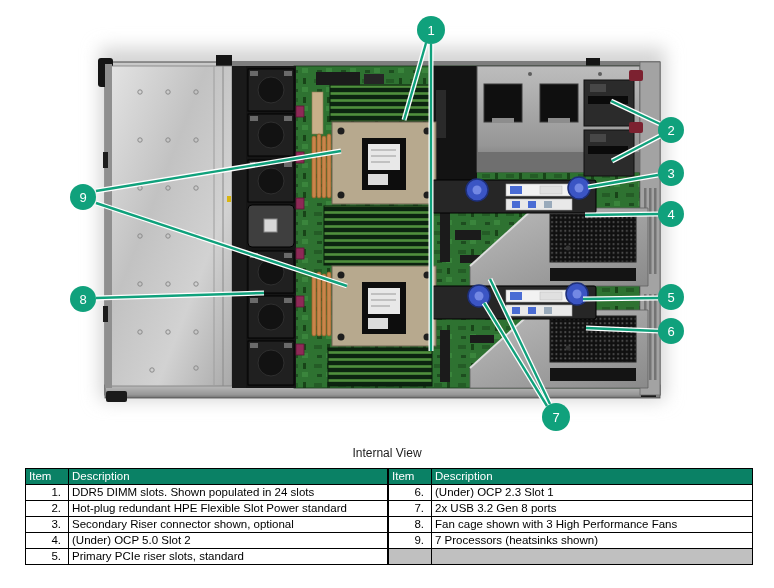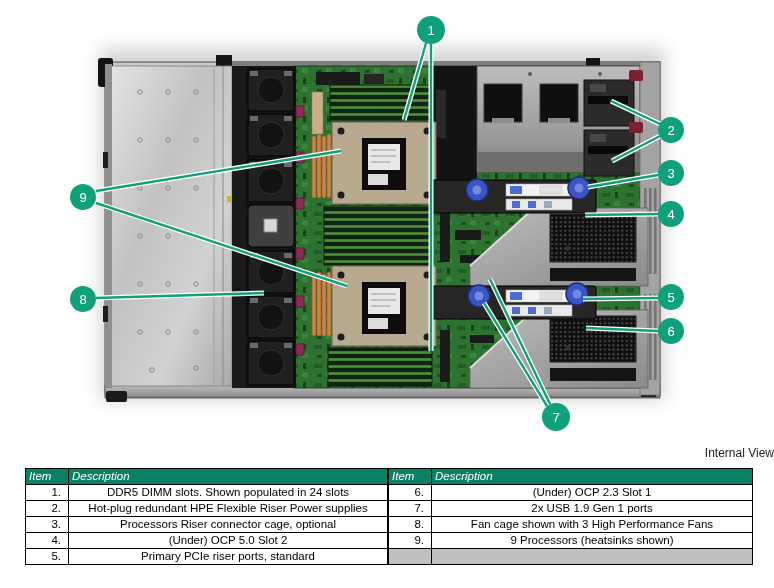--- a/index.html
+++ b/index.html
@@ -1,24 +1,24 @@
 <!DOCTYPE html>
 <html><head>
 <meta charset="utf-8">
 <style>
   html,body{margin:0;padding:0;background:#ffffff;}
   body{width:774px;height:588px;overflow:hidden;font-family:"Liberation Sans",sans-serif;}
   svg{display:block;}
-  .caption{text-align:right;font-size:12px;color:#1c1c1c;height:14px;line-height:14px;margin:0 0 8px 0;}
+  .caption{text-align:center;font-size:12px;color:#1c1c1c;height:14px;line-height:14px;margin:0 0 8px 0;}
   .tables{display:flex;margin-left:25px;width:728px;}
   table{border-collapse:collapse;table-layout:fixed;font-size:11.5px;color:#000;}
   .t-left{width:363px;}
   .t-right{width:365px;}
-  th,td{border:1px solid #000;padding:0 3px;height:15px;line-height:15px;white-space:nowrap;overflow:hidden;font-weight:400;text-align:center;}
-  th{background:#0A8165;color:#fff;text-align:left;font-style:italic;}
+  th,td{border:1px solid #000;padding:0 3px;height:15px;line-height:15px;white-space:nowrap;overflow:hidden;font-weight:400;}
+  th{background:#0A8165;color:#fff;text-align:left;}
   td.item,th.item{width:36px;}
   td.item{text-align:right;padding-right:7px;}
   tr.empty td{background:#C0C0C0;}
   tr.empty td.desc{border-left:none;}
 </style>
 </head>
 <body>
 
 <div class="page">
 
@@ -422,59 +422,59 @@
         <th>Description</th>
       </tr>
     </thead>
     <tbody>
       <tr>
             <td class="item">1.</td>
             <td class="desc">DDR5 DIMM slots. Shown populated in 24 slots</td>
           </tr>
       <tr>
             <td class="item">2.</td>
-            <td class="desc">Hot-plug redundant HPE Flexible Riser Power supplies</td>
+            <td class="desc">Hot-plug redundant HPE Flexible Slot Power standard</td>
           </tr>
       <tr>
             <td class="item">3.</td>
-            <td class="desc">Processors Riser connector cage, optional</td>
+            <td class="desc">Secondary Riser connector shown, optional</td>
           </tr>
       <tr>
             <td class="item">4.</td>
             <td class="desc">(Under) OCP 5.0 Slot 2</td>
           </tr>
       <tr>
             <td class="item">5.</td>
-            <td class="desc">Primary PCIe riser ports, standard</td>
+            <td class="desc">Primary PCIe riser slots, standard</td>
           </tr>
     </tbody>
   </table>
   <table class="t-right">
     <thead>
       <tr>
         <th class="item">Item</th>
         <th>Description</th>
       </tr>
     </thead>
     <tbody>
       <tr>
             <td class="item">6.</td>
             <td class="desc">(Under) OCP 2.3 Slot 1</td>
           </tr>
       <tr>
             <td class="item">7.</td>
-            <td class="desc">2x USB 1.9 Gen 1 ports</td>
+            <td class="desc">2x USB 3.2 Gen 8 ports</td>
           </tr>
       <tr>
             <td class="item">8.</td>
             <td class="desc">Fan cage shown with 3 High Performance Fans</td>
           </tr>
       <tr>
             <td class="item">9.</td>
-            <td class="desc">9 Processors (heatsinks shown)</td>
+            <td class="desc">7 Processors (heatsinks shown)</td>
           </tr>
       <tr class="empty">
             <td class="item"></td>
             <td class="desc"></td>
           </tr>
     </tbody>
   </table>
 </div>
 
 </div>

